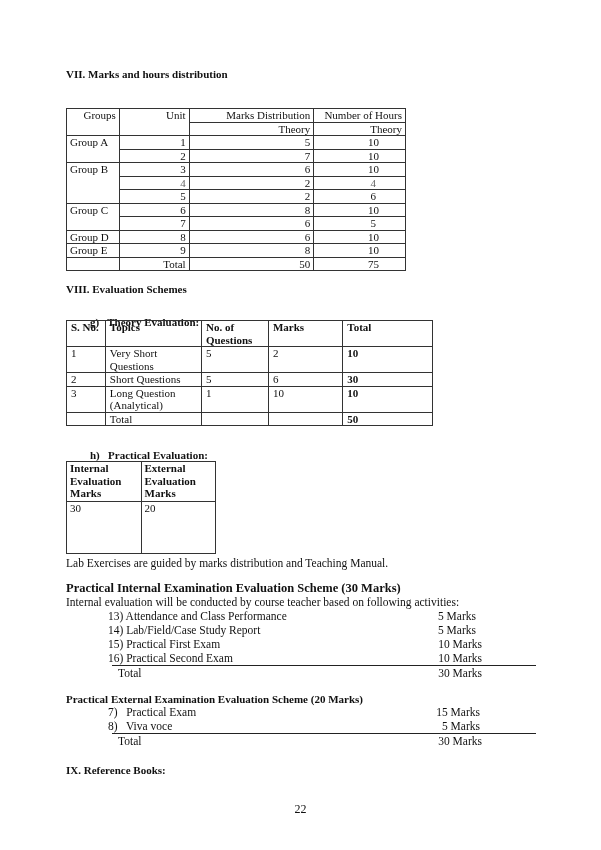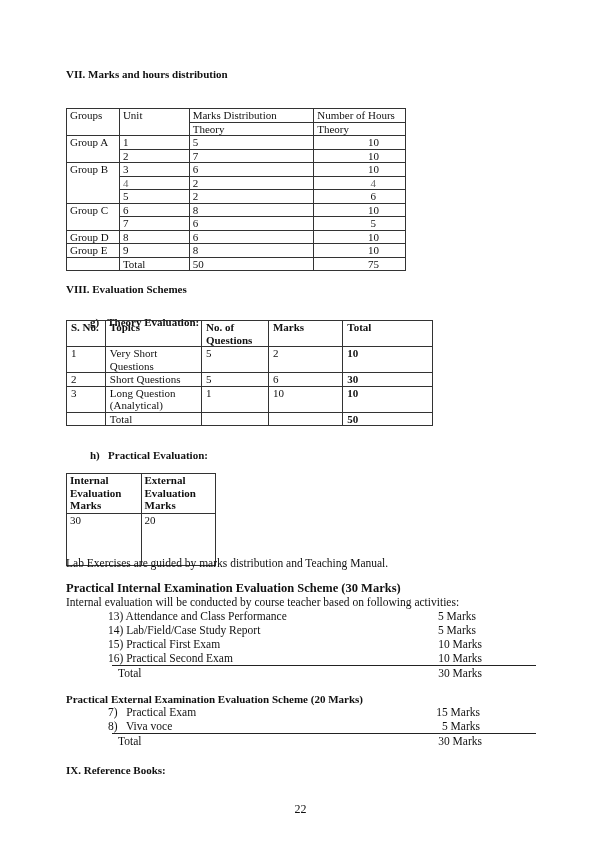--- a/index.html
+++ b/index.html
@@ -6,30 +6,30 @@
   body { width: 601px; height: 850px; position: relative; overflow: hidden;
          font-family: "Liberation Serif", serif; color: #111; }
   .abs { position: absolute; }
   .h-bold { font-weight: bold; font-size: 11px; }
   .txt { font-size: 11.5px; }
   table { border-collapse: collapse; position: absolute; font-family: "Liberation Serif", serif; }
   td { border: 1px solid #333; padding: 0 4px; font-size: 11px; line-height: 12.5px; vertical-align: top; }
   
   #t1 { left: 66px; top: 108px; width: 340px; }
   #t1 td { height: 12.3px; padding: 0 3px; }
-  #t1 .c { text-align: left; margin-top: 20px; }
+  #t1 .c { text-align: right; margin-top: 20px; }
   #t1 .r { text-align: right; padding-right: 26px; }
   #t1 .r2 { text-align: right; padding-right: 8px; }
   #t1 .grey { color: #666; }
   
   #t2 { left: 66px; top: 320px; width: 367px; }
   #t2 td { padding: 0 4px; }
   #t2 .b { font-weight: bold; }
   
-  #t3 { left: 66px; top: 461px; width: 150px; margin-top: 12px; }
+  #t3 { left: 66px; top: 461px; width: 150px; }
   #t3 td { padding: 0 3px; }
   #t3 .b { font-weight: bold; }
   .row { position: absolute; font-size: 11.5px; }
   .mark { position: absolute; font-size: 11.5px; text-align: right; }
   .rule { position: absolute; height: 1px; background: #222; }
 </style>
 </head>
 <body>
 
 <div class="abs h-bold" style="left:66px; top:68px;">VII. Marks and hours distribution</div>

